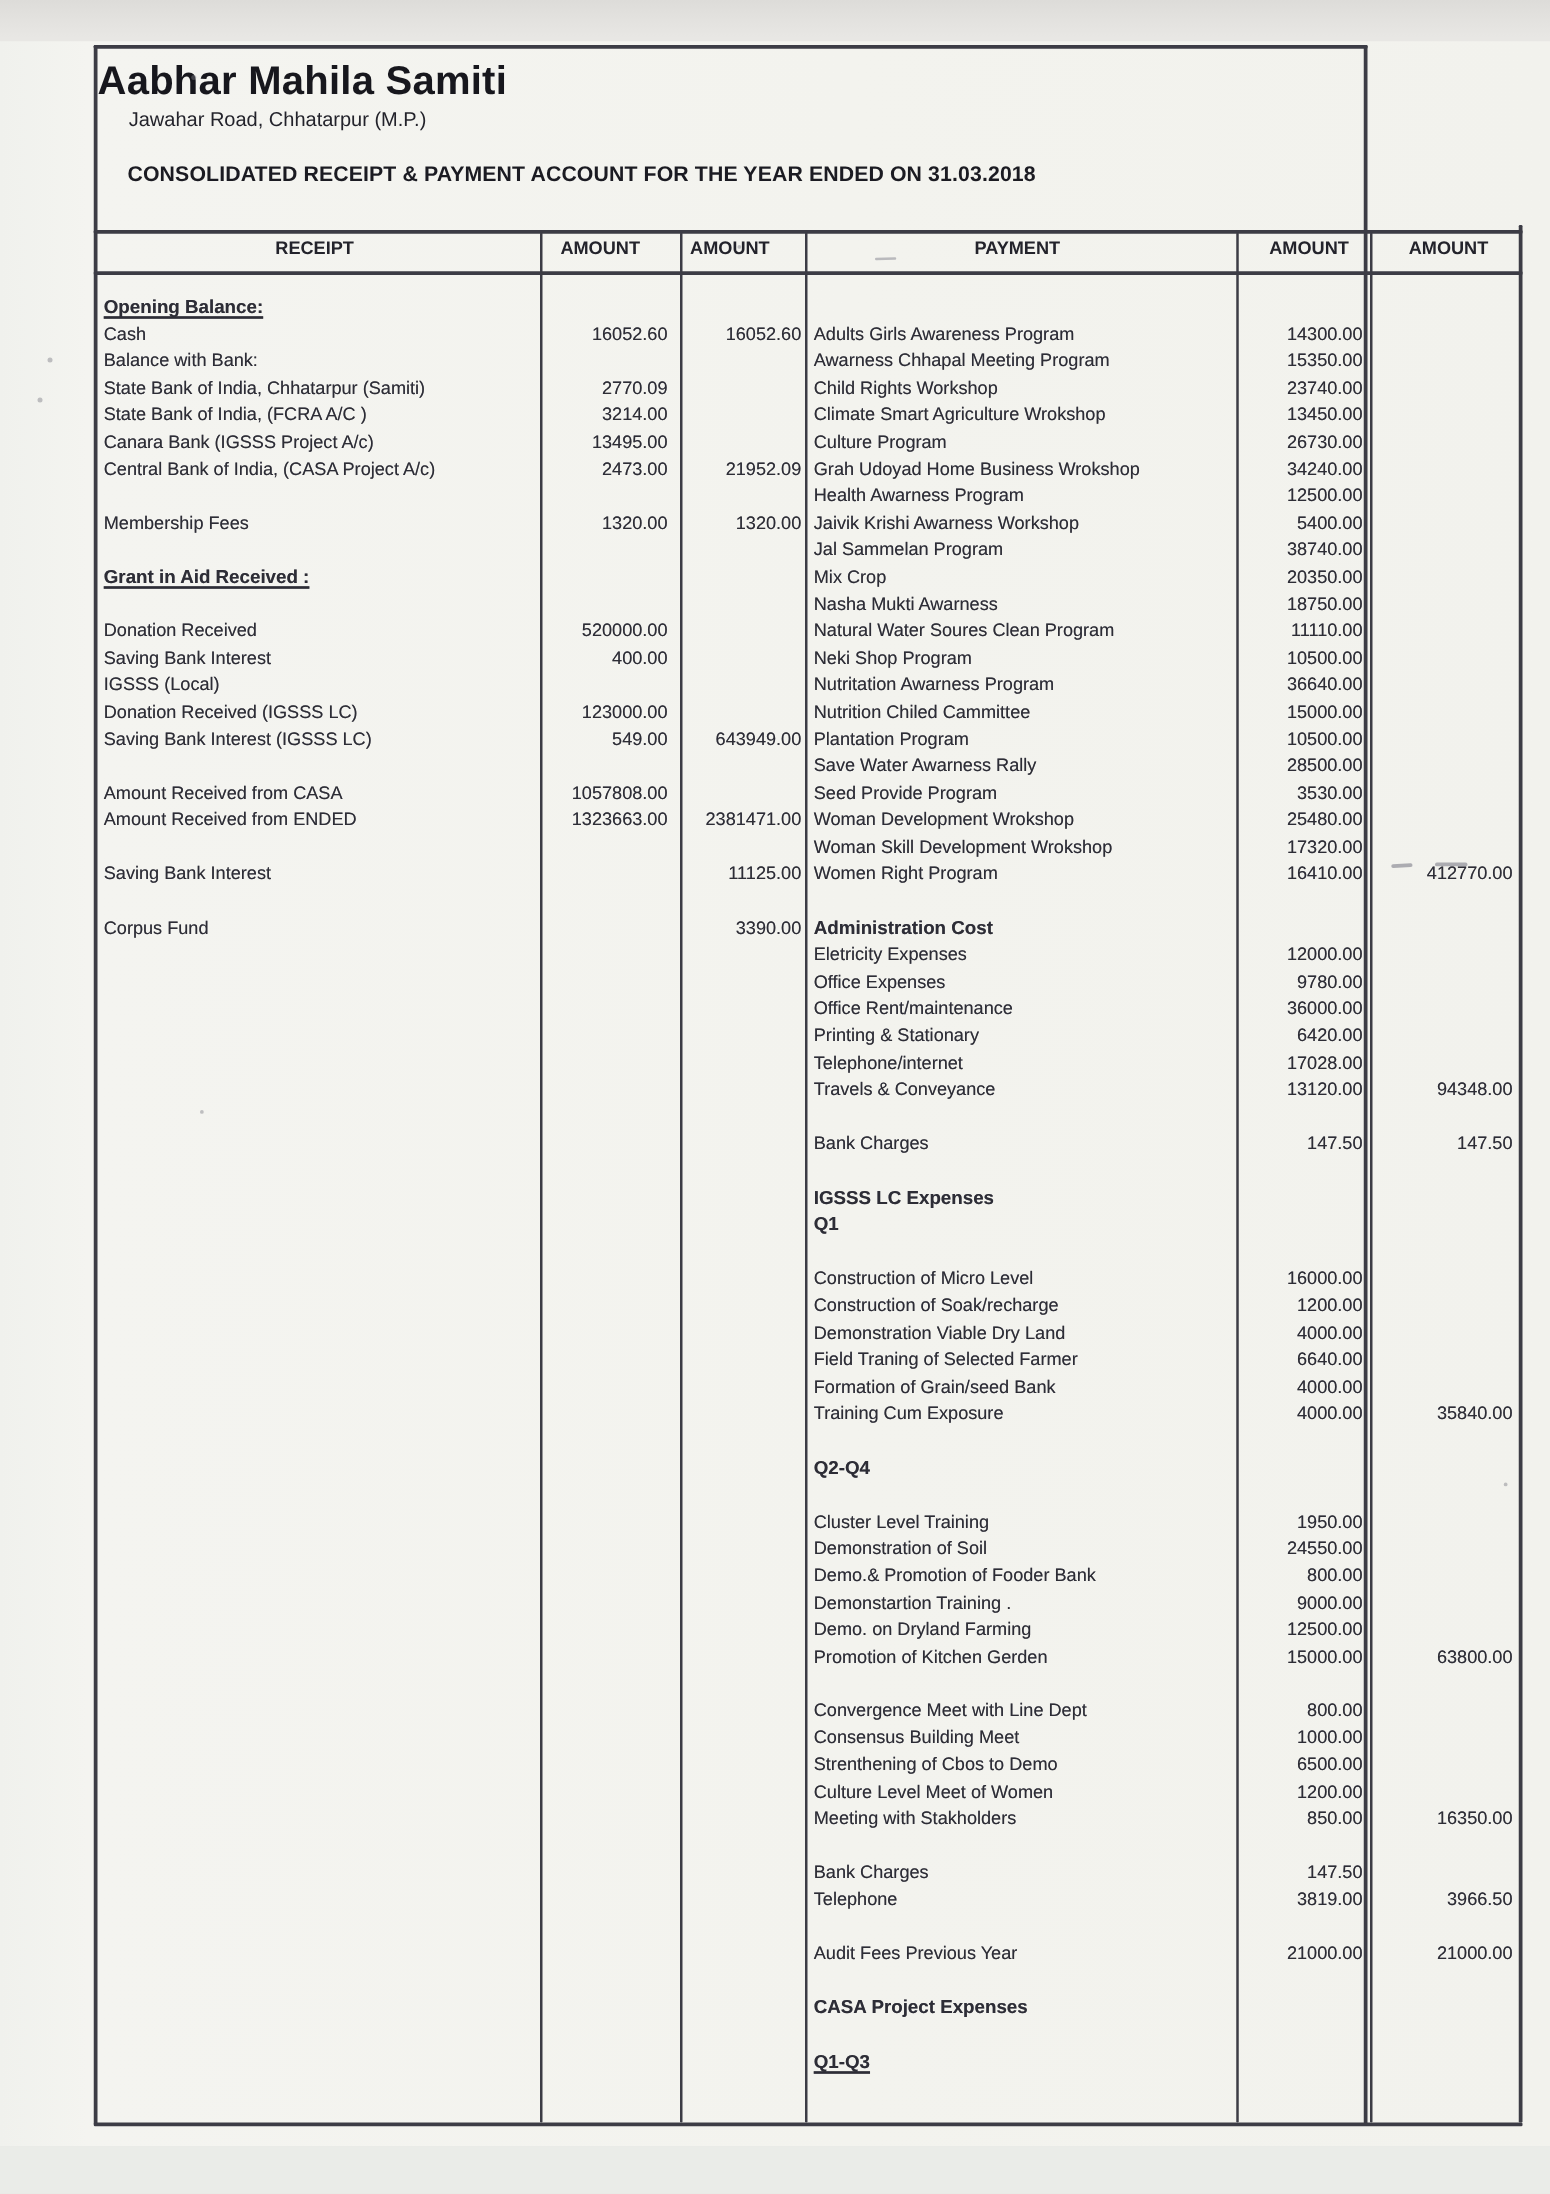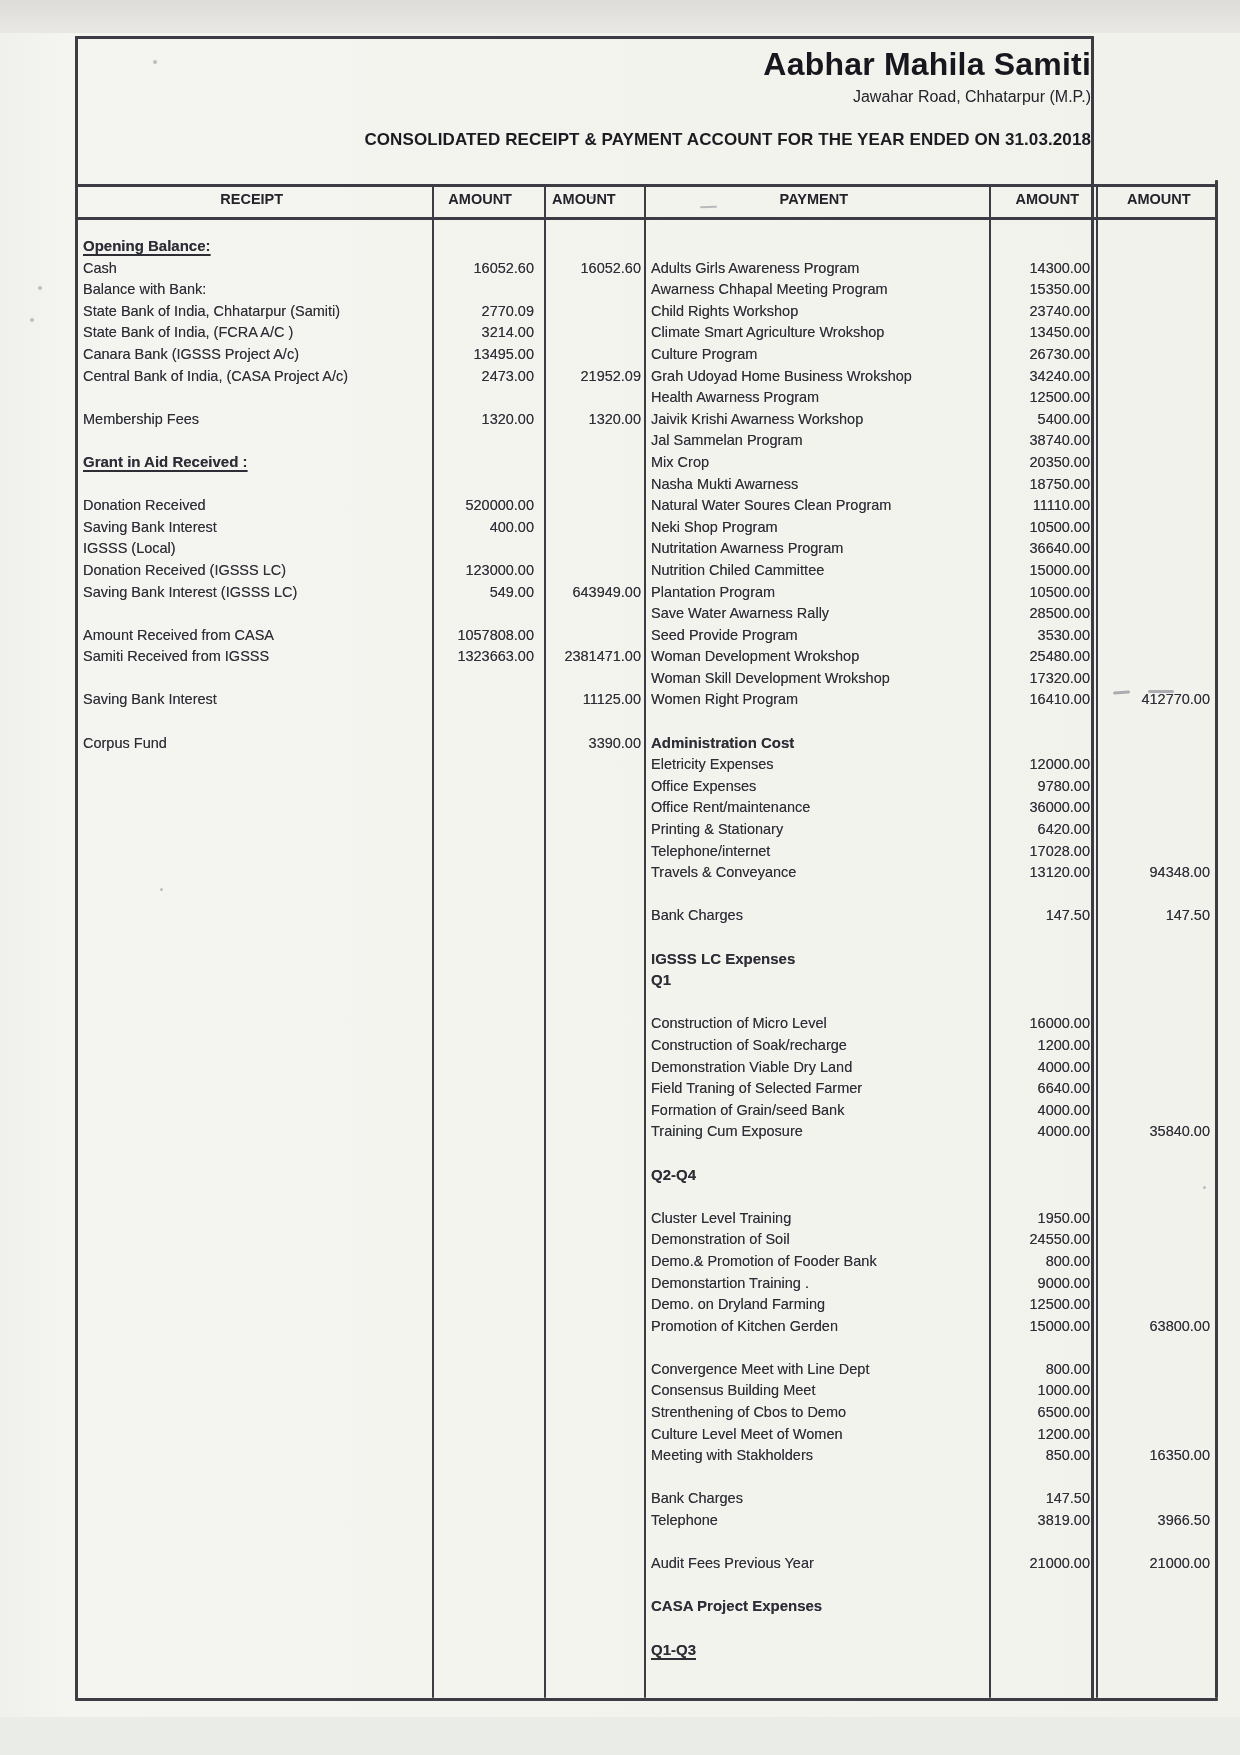--- a/index.html
+++ b/index.html
@@ -5,21 +5,21 @@
   html,body{margin:0;padding:0;}
   body{background:#e7e6e3;font-family:"Liberation Sans","DejaVu Sans",sans-serif;}
   .page{position:relative;width:1240px;height:1755px;overflow:hidden;
         background:linear-gradient(180deg,#dddcd9 0,#e8e7e4 30px,#e8e7e4 100%);}
   .paper{position:absolute;left:0;top:33px;width:1240px;height:1684px;
          background:linear-gradient(90deg,#f0f1ed 0,#f4f4f0 70px,#f3f3ee 55%,#f2f2ed 100%);}
   .scan-bottom{position:absolute;left:0;top:1717px;width:1240px;height:38px;background:#eaece8;}
 
   .line{position:absolute;background:var(--line,#3c3c45);border-radius:1px;}
 
-  .titlebox{position:absolute;left:78px;top:36px;width:1013px;height:124px;text-align:right;color:#17171d;}
+  .titlebox{position:absolute;left:78px;top:36px;width:1013px;height:124px;text-align:left;color:#17171d;}
   .org{font-size:32px;font-weight:bold;letter-spacing:.2px;padding-top:10px;}
   .addr{font-size:16px;margin-top:5px;color:#23232b;margin-left:25px;}
   .stmt{font-size:17px;font-weight:bold;margin-top:24px;letter-spacing:.1px;color:#1b1b22;margin-left:24px;}
 
   .heads{position:absolute;left:78px;top:188px;width:1140px;height:28px;display:flex;
          font-weight:bold;font-size:14.5px;color:#23232b;border-radius:11px;}
   .heads span{display:block;text-align:center;padding-top:3px;}
   .hc1{width:355px}.hc2{width:112px}.hc3{width:100px}.hc4{width:370px}.hc5{width:107px}.hc6{width:121px}
 
   .tbody{position:absolute;left:78px;top:236px;width:1140px;color:var(--ink,#2d2d36);}
@@ -207,21 +207,21 @@
       </div>
       <div class="grid-row">
         <span class="r-name">Amount Received from CASA</span>
         <span class="r-a1">1057808.00</span>
         <span class="r-a2"></span>
         <span class="p-name">Seed Provide Program</span>
         <span class="p-a1">3530.00</span>
         <span class="p-a2"></span>
       </div>
       <div class="grid-row">
-        <span class="r-name">Samiti Received from IGSSS</span>
+        <span class="r-name">Amount Received from ENDED</span>
         <span class="r-a1">1323663.00</span>
         <span class="r-a2">2381471.00</span>
         <span class="p-name">Woman Development Wrokshop</span>
         <span class="p-a1">25480.00</span>
         <span class="p-a2"></span>
       </div>
       <div class="grid-row">
         <span class="r-name"></span>
         <span class="r-a1"></span>
         <span class="r-a2"></span>

